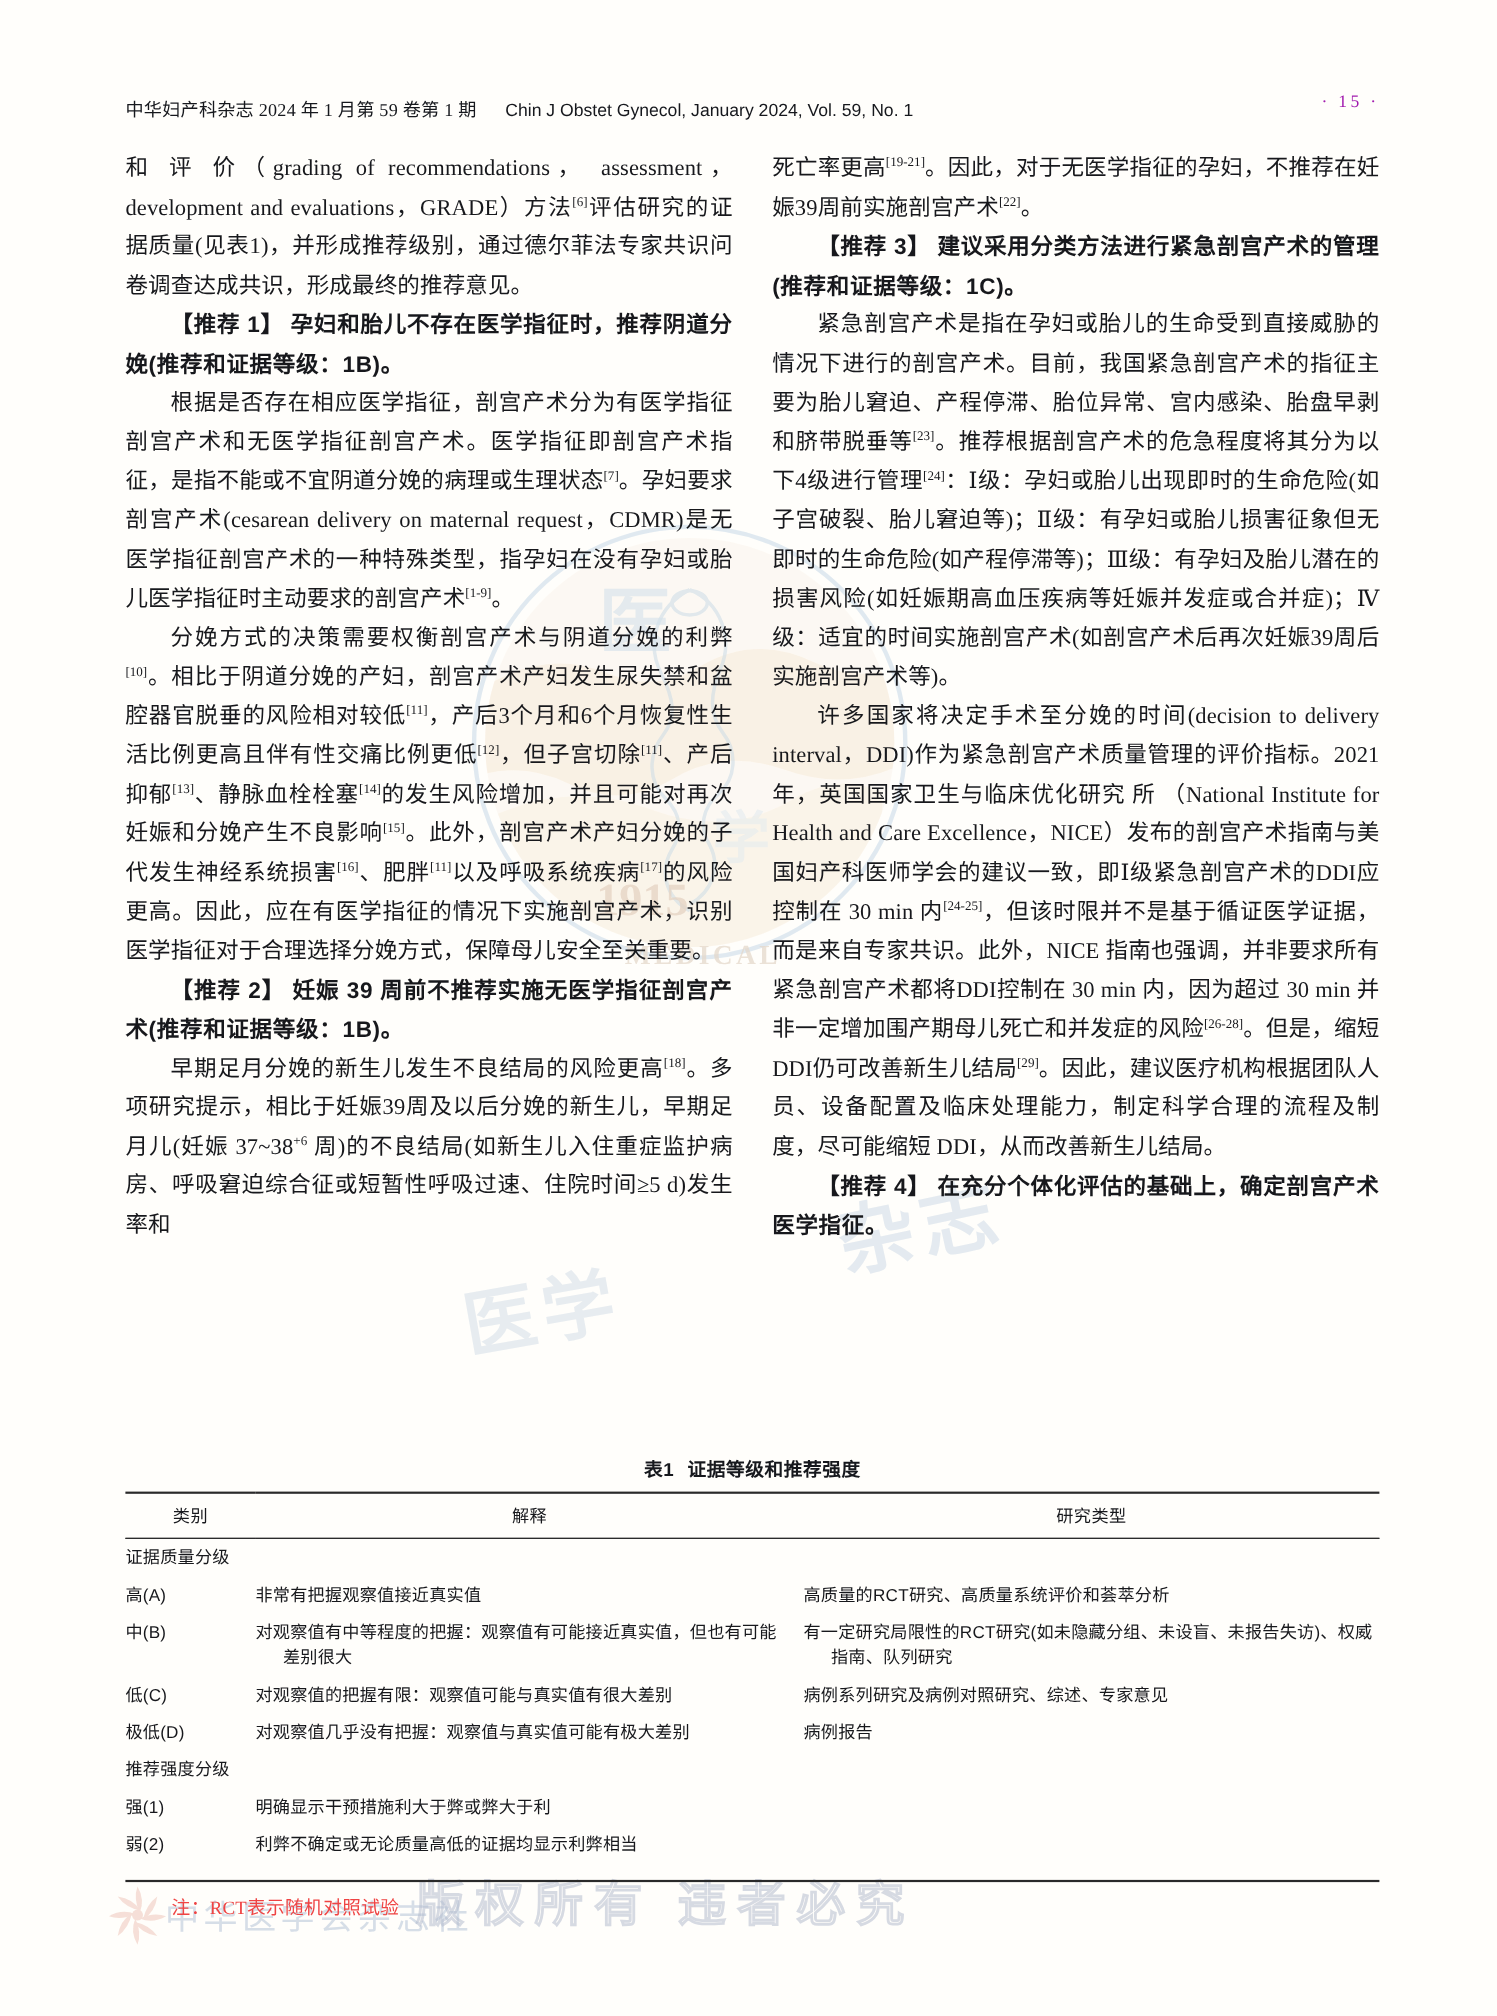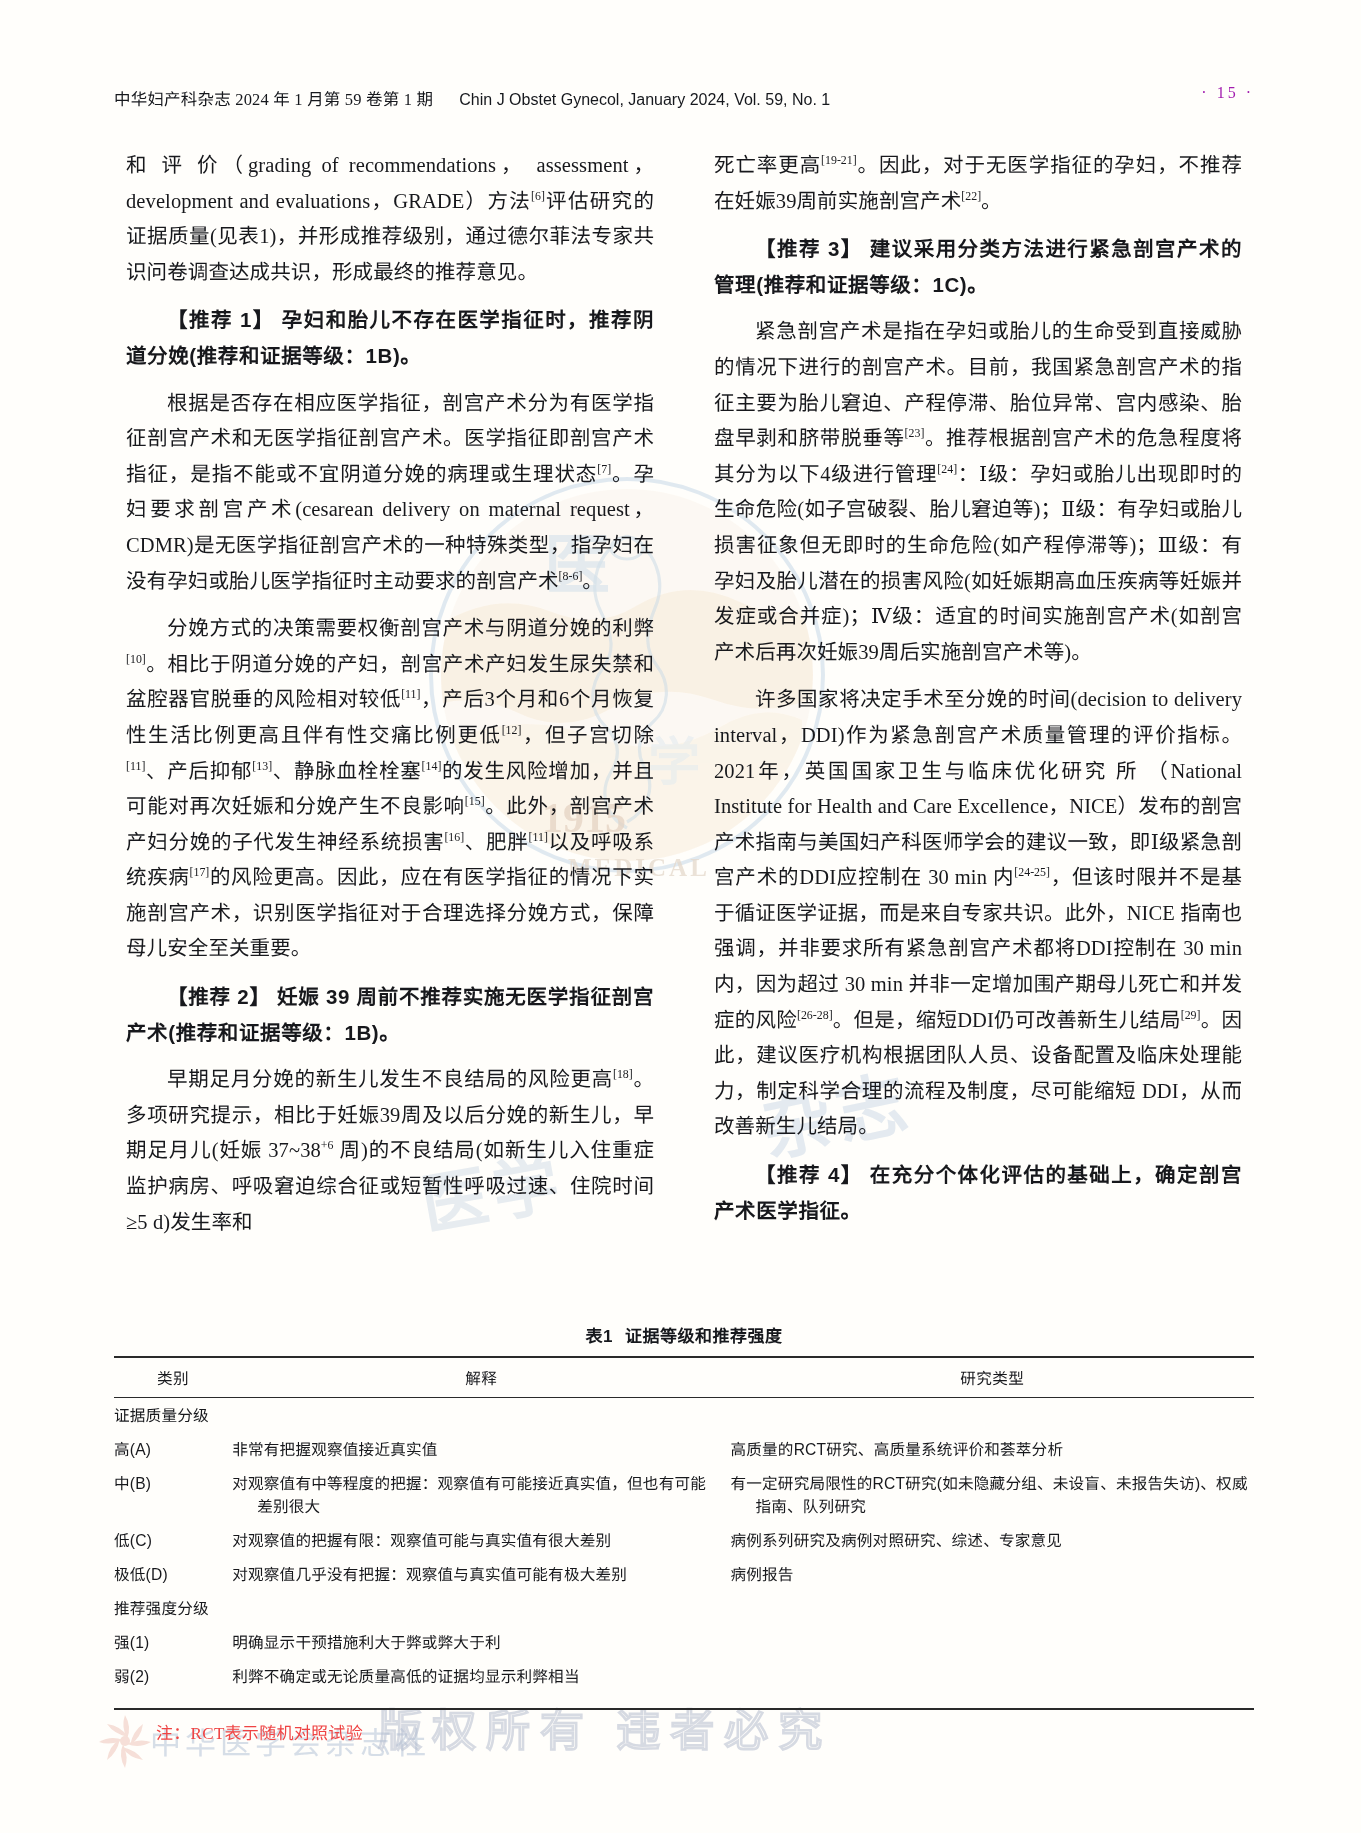--- a/index.html
+++ b/index.html
@@ -144,21 +144,21 @@
     width: 1140px;
     display: flex;
     gap: 36px;
     z-index: 2;
   }
   .col {
     width: 552px;
   }
 
   p.bt {
-    margin: 12px;
+    margin: 0;
     font-family: "Liberation Serif", "DejaVu Serif", serif;
     font-size: 20.5px;
     line-height: 35.6px;
     text-align: justify;
     text-justify: inter-character;
     color: #17181c;
     letter-spacing: 0.1px;
   }
   p.bt.ind { text-indent: 2em; }
   p.bt.b {
@@ -297,21 +297,21 @@
     <span class="run-head-cn">中华妇产科杂志 2024 年 1 月第 59 卷第 1 期</span>
     <span class="run-head-en">Chin J Obstet Gynecol, January 2024, Vol. 59, No. 1</span>
     <span class="page-no">· 15 ·</span>
   </div>
 
   <div class="cols">
 
     <div class="col">
       <p class="bt">和 评 价（grading of recommendations， assessment， development and evaluations，GRADE）方法<sup>[6]</sup>评估研究的证据质量(见表1)，并形成推荐级别，通过德尔菲法专家共识问卷调查达成共识，形成最终的推荐意见。</p>
       <p class="bt ind b">【推荐 1】 孕妇和胎儿不存在医学指征时，推荐阴道分娩(推荐和证据等级：1B)。</p>
-      <p class="bt ind">根据是否存在相应医学指征，剖宫产术分为有医学指征剖宫产术和无医学指征剖宫产术。医学指征即剖宫产术指征，是指不能或不宜阴道分娩的病理或生理状态<sup>[7]</sup>。孕妇要求剖宫产术(cesarean delivery on maternal request，CDMR)是无医学指征剖宫产术的一种特殊类型，指孕妇在没有孕妇或胎儿医学指征时主动要求的剖宫产术<sup>[8-6]</sup>。</p>
+      <p class="bt ind">根据是否存在相应医学指征，剖宫产术分为有医学指征剖宫产术和无医学指征剖宫产术。医学指征即剖宫产术指征，是指不能或不宜阴道分娩的病理或生理状态<sup>[7]</sup>。孕妇要求剖宫产术(cesarean delivery on maternal request，CDMR)是无医学指征剖宫产术的一种特殊类型，指孕妇在没有孕妇或胎儿医学指征时主动要求的剖宫产术<sup>[1-9]</sup>。</p>
       <p class="bt ind">分娩方式的决策需要权衡剖宫产术与阴道分娩的利弊<sup>[10]</sup>。相比于阴道分娩的产妇，剖宫产术产妇发生尿失禁和盆腔器官脱垂的风险相对较低<sup>[11]</sup>，产后3个月和6个月恢复性生活比例更高且伴有性交痛比例更低<sup>[12]</sup>，但子宫切除<sup>[11]</sup>、产后抑郁<sup>[13]</sup>、静脉血栓栓塞<sup>[14]</sup>的发生风险增加，并且可能对再次妊娠和分娩产生不良影响<sup>[15]</sup>。此外，剖宫产术产妇分娩的子代发生神经系统损害<sup>[16]</sup>、肥胖<sup>[11]</sup>以及呼吸系统疾病<sup>[17]</sup>的风险更高。因此，应在有医学指征的情况下实施剖宫产术，识别医学指征对于合理选择分娩方式，保障母儿安全至关重要。</p>
       <p class="bt ind b">【推荐 2】 妊娠 39 周前不推荐实施无医学指征剖宫产术(推荐和证据等级：1B)。</p>
       <p class="bt ind">早期足月分娩的新生儿发生不良结局的风险更高<sup>[18]</sup>。多项研究提示，相比于妊娠39周及以后分娩的新生儿，早期足月儿(妊娠 37~38<sup>+6</sup> 周)的不良结局(如新生儿入住重症监护病房、呼吸窘迫综合征或短暂性呼吸过速、住院时间≥5 d)发生率和</p>
     </div>
 
     <div class="col">
       <p class="bt">死亡率更高<sup>[19-21]</sup>。因此，对于无医学指征的孕妇，不推荐在妊娠39周前实施剖宫产术<sup>[22]</sup>。</p>
       <p class="bt ind b">【推荐 3】 建议采用分类方法进行紧急剖宫产术的管理(推荐和证据等级：1C)。</p>
       <p class="bt ind">紧急剖宫产术是指在孕妇或胎儿的生命受到直接威胁的情况下进行的剖宫产术。目前，我国紧急剖宫产术的指征主要为胎儿窘迫、产程停滞、胎位异常、宫内感染、胎盘早剥和脐带脱垂等<sup>[23]</sup>。推荐根据剖宫产术的危急程度将其分为以下4级进行管理<sup>[24]</sup>：Ⅰ级：孕妇或胎儿出现即时的生命危险(如子宫破裂、胎儿窘迫等)；Ⅱ级：有孕妇或胎儿损害征象但无即时的生命危险(如产程停滞等)；Ⅲ级：有孕妇及胎儿潜在的损害风险(如妊娠期高血压疾病等妊娠并发症或合并症)；Ⅳ级：适宜的时间实施剖宫产术(如剖宫产术后再次妊娠39周后实施剖宫产术等)。</p>
       <p class="bt ind">许多国家将决定手术至分娩的时间(decision to delivery interval，DDI)作为紧急剖宫产术质量管理的评价指标。2021年，英国国家卫生与临床优化研究 所 （National Institute for Health and Care Excellence，NICE）发布的剖宫产术指南与美国妇产科医师学会的建议一致，即Ⅰ级紧急剖宫产术的DDI应控制在 30 min 内<sup>[24-25]</sup>，但该时限并不是基于循证医学证据，而是来自专家共识。此外，NICE 指南也强调，并非要求所有紧急剖宫产术都将DDI控制在 30 min 内，因为超过 30 min 并非一定增加围产期母儿死亡和并发症的风险<sup>[26-28]</sup>。但是，缩短DDI仍可改善新生儿结局<sup>[29]</sup>。因此，建议医疗机构根据团队人员、设备配置及临床处理能力，制定科学合理的流程及制度，尽可能缩短 DDI，从而改善新生儿结局。</p>

